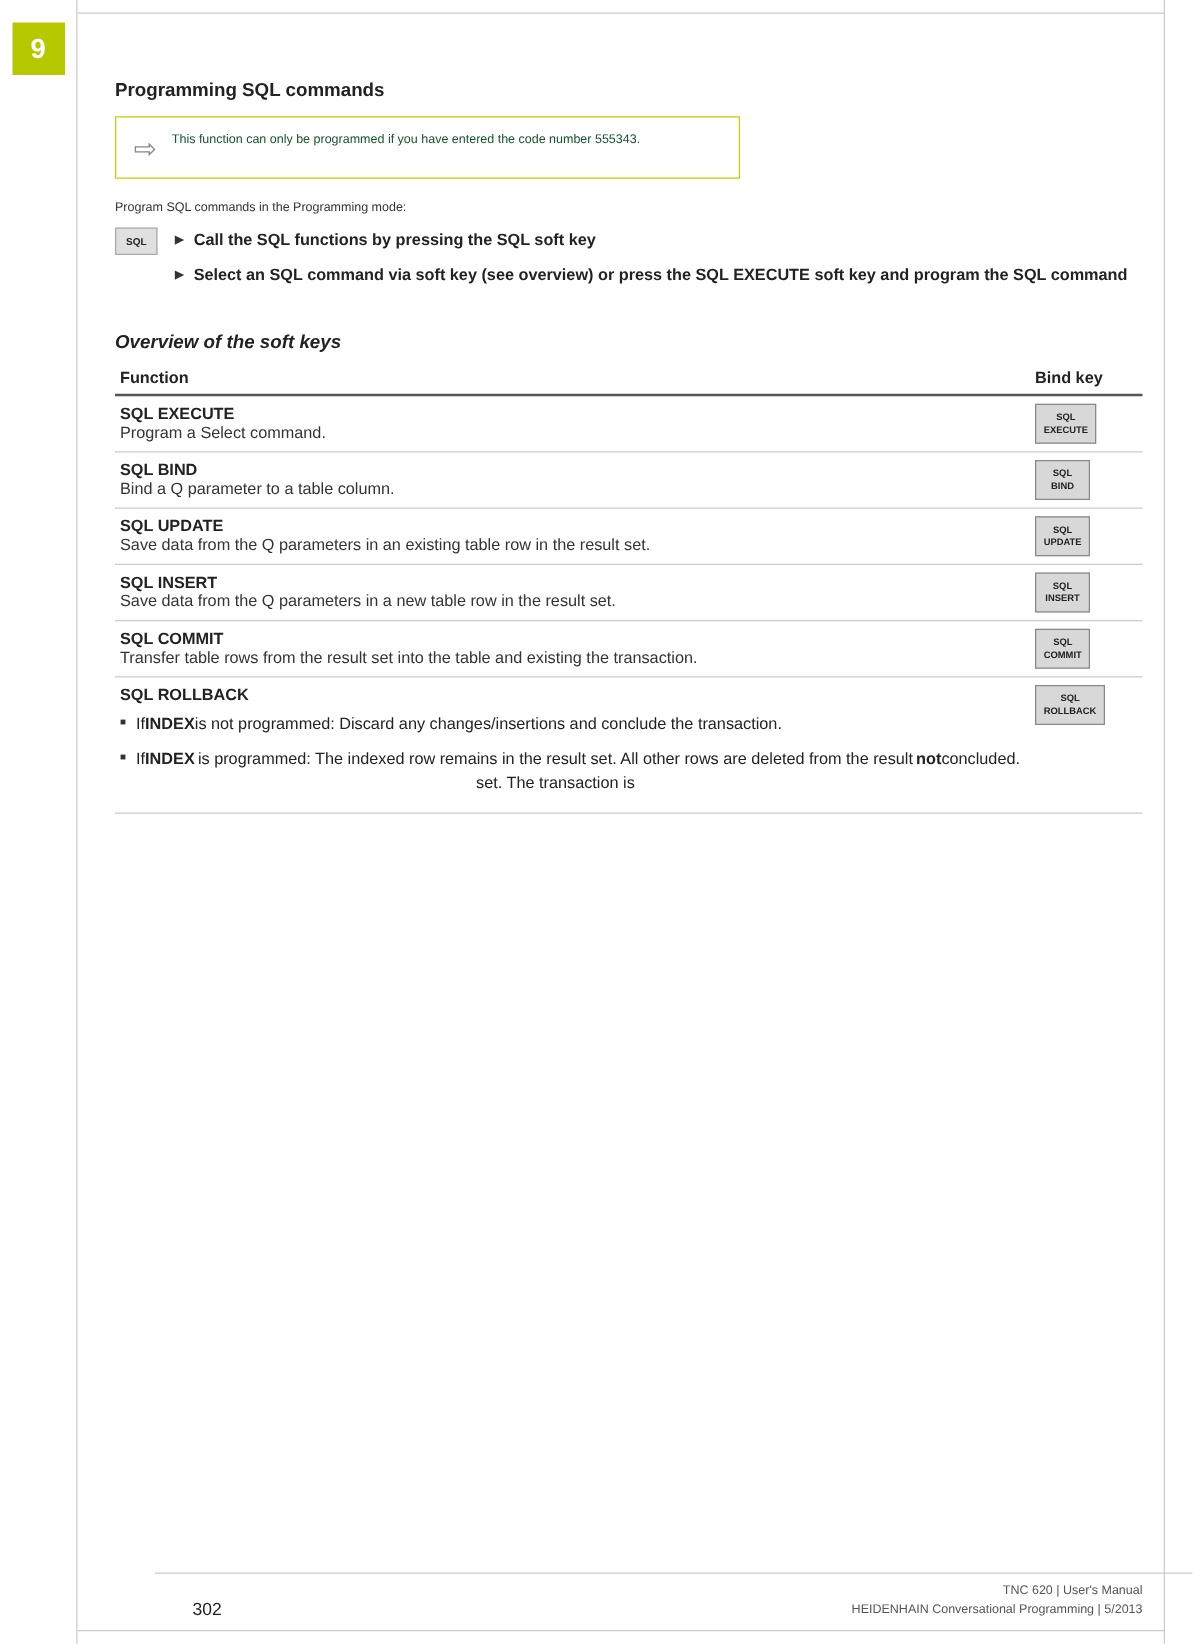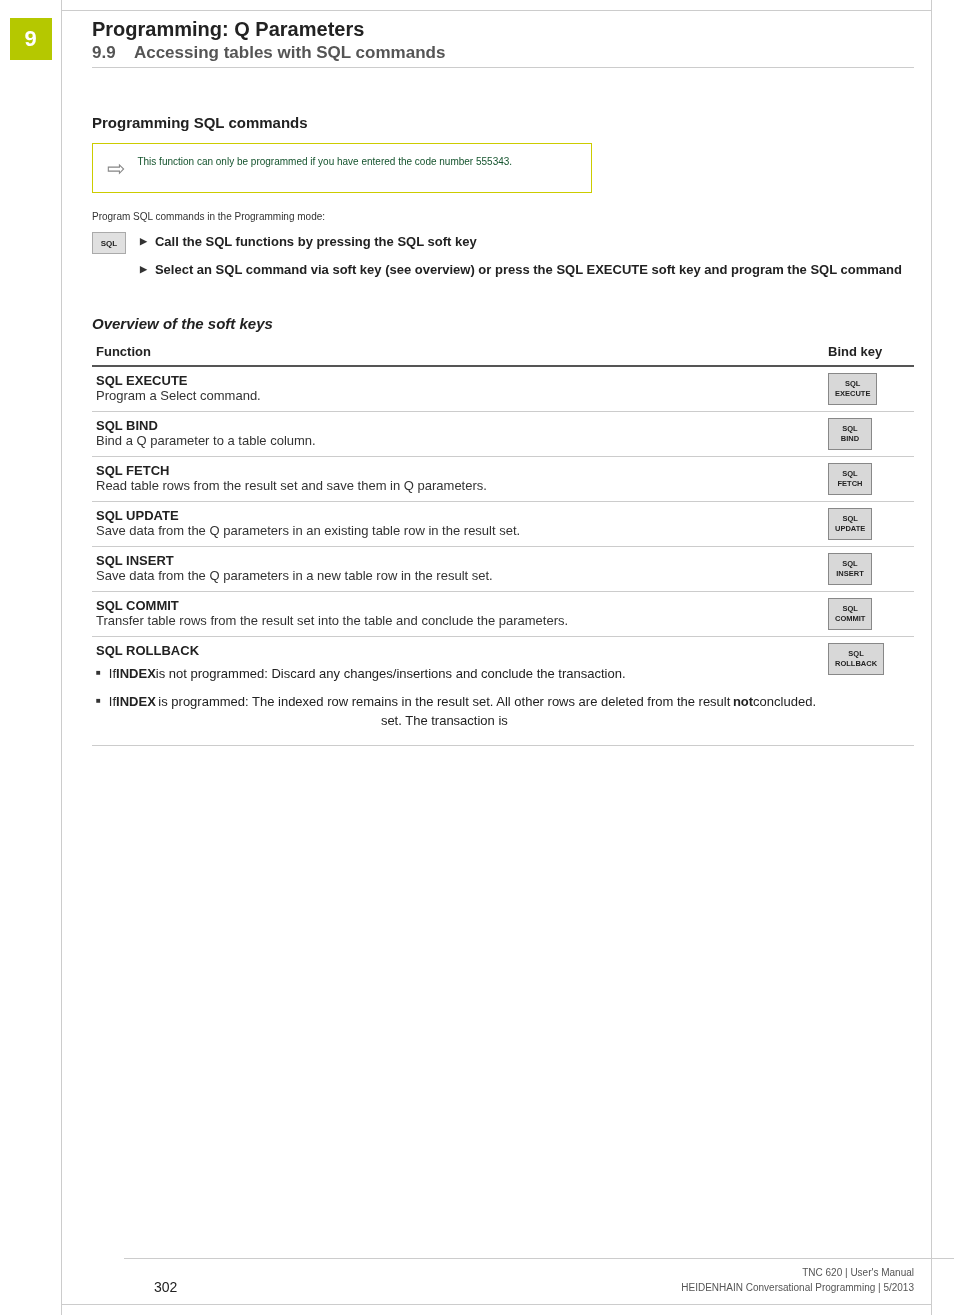--- a/index.html
+++ b/index.html
@@ -315,28 +315,20 @@
   <div class="top-margin"></div>
   <div class="bottom-margin"></div>
   <div class="right-margin"></div>
 
   <div class="sidebar">
     <div class="chapter-number-box">9</div>
   </div>
 
   <div class="main-content">
 
-    <div class="page-header">
-      <div class="chapter-title">Programming: Q Parameters</div>
-      <div class="section-title">
-        <span>9.9</span>
-        &nbsp;&nbsp;
-        <span>Accessing tables with SQL commands</span>
-      </div>
-    </div>
 
     <div class="section-heading">Programming SQL commands</div>
 
     <div class="note-box">
       <div class="note-arrow">⇨</div>
       <div class="note-text">This function can only be programmed if you have entered the code number 555343.</div>
     </div>
 
     <div class="prog-mode-text">Program SQL commands in the Programming mode:</div>
 
@@ -376,29 +368,20 @@
         <tr class="table-row-section">
           <td>
             <span class="func-name">SQL BIND</span>
             <span class="func-desc">Bind a Q parameter to a table column.</span>
           </td>
           <td>
             <div class="softkey-btn">SQL<br>BIND</div>
           </td>
         </tr>
 
-        <tr class="table-row-section">
-          <td>
-            <span class="func-name">SQL FETCH</span>
-            <span class="func-desc">Read table rows from the result set and save them in Q parameters.</span>
-          </td>
-          <td>
-            <div class="softkey-btn">SQL<br>FETCH</div>
-          </td>
-        </tr>
 
         <tr class="table-row-section">
           <td>
             <span class="func-name">SQL UPDATE</span>
             <span class="func-desc">Save data from the Q parameters in an existing table row in the result set.</span>
           </td>
           <td>
             <div class="softkey-btn">SQL<br>UPDATE</div>
           </td>
         </tr>
@@ -409,21 +392,21 @@
             <span class="func-desc">Save data from the Q parameters in a new table row in the result set.</span>
           </td>
           <td>
             <div class="softkey-btn">SQL<br>INSERT</div>
           </td>
         </tr>
 
         <tr class="table-row-section">
           <td>
             <span class="func-name">SQL COMMIT</span>
-            <span class="func-desc">Transfer table rows from the result set into the table and conclude the parameters.</span>
+            <span class="func-desc">Transfer table rows from the result set into the table and existing the transaction.</span>
           </td>
           <td>
             <div class="softkey-btn">SQL<br>COMMIT</div>
           </td>
         </tr>
 
         <tr class="table-row-section">
           <td>
             <span class="func-name">SQL ROLLBACK</span>
             <ul class="rollback-bullets">

